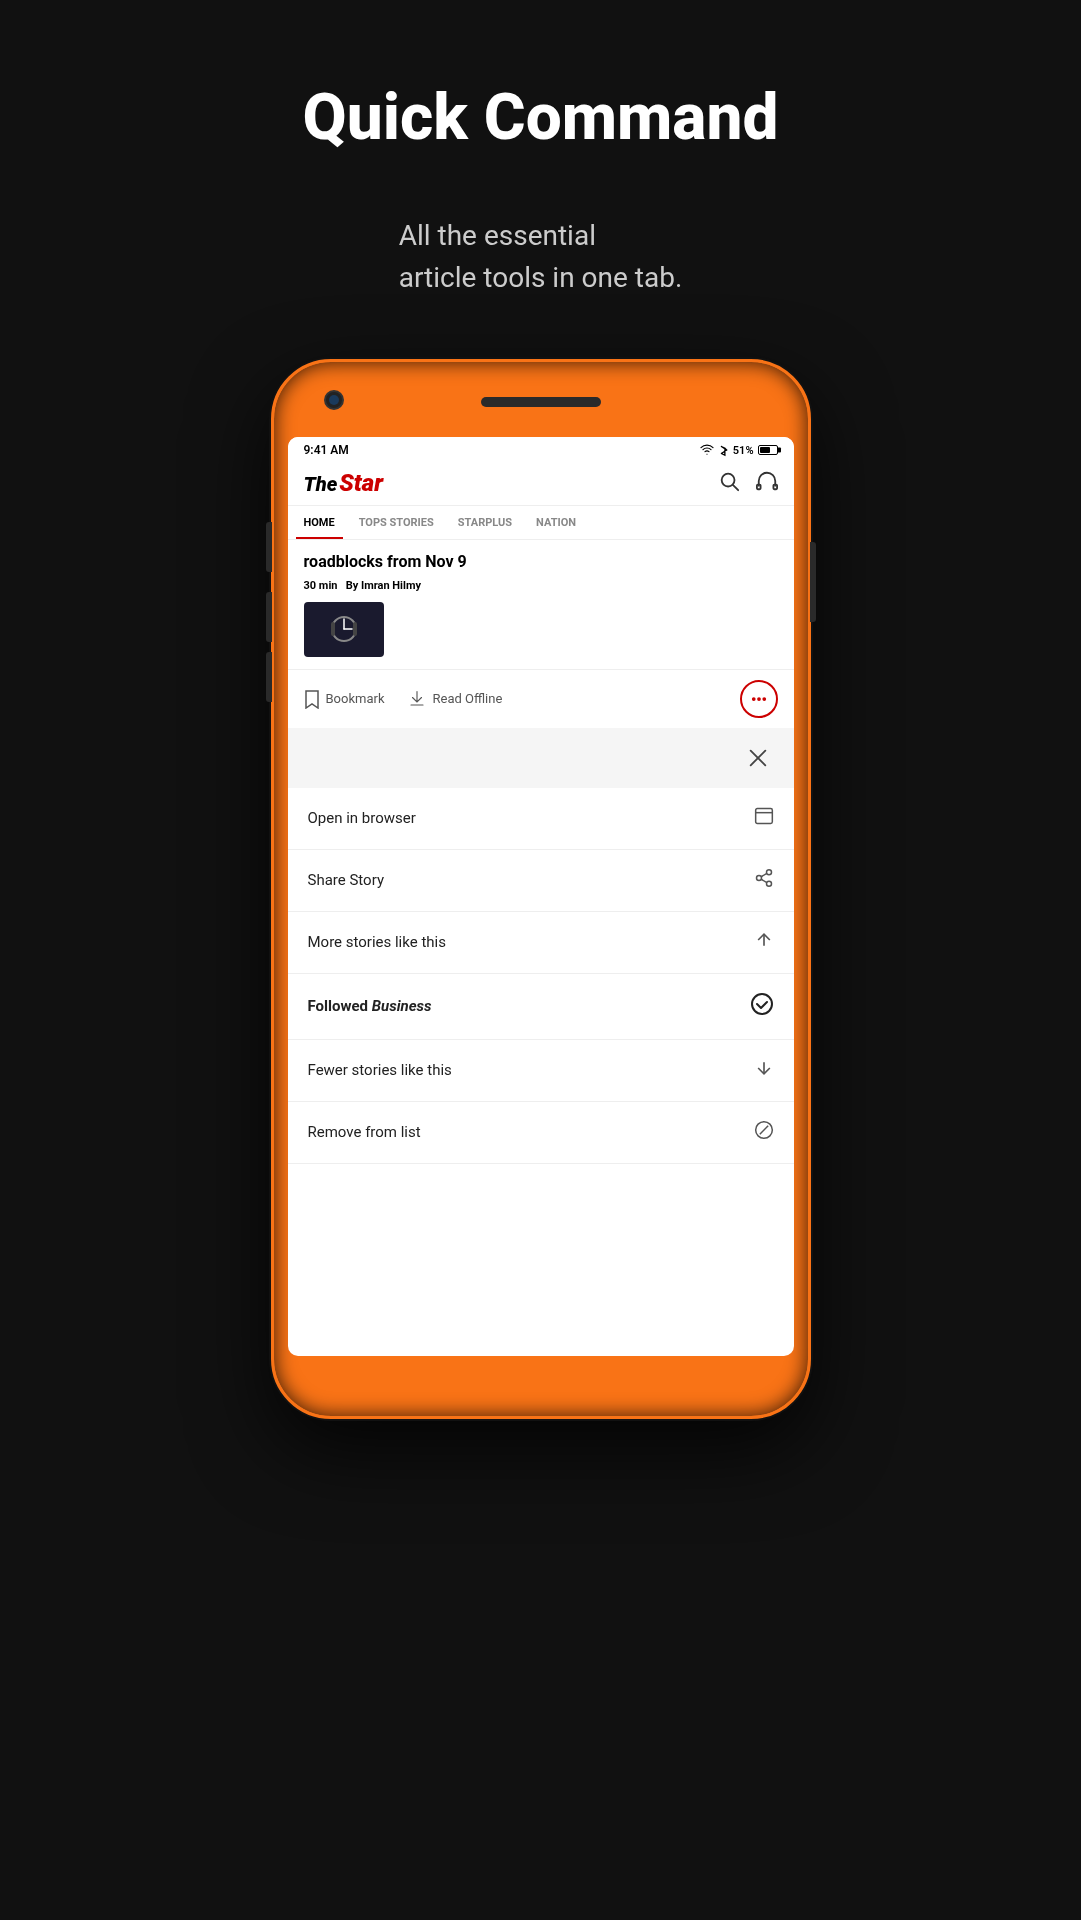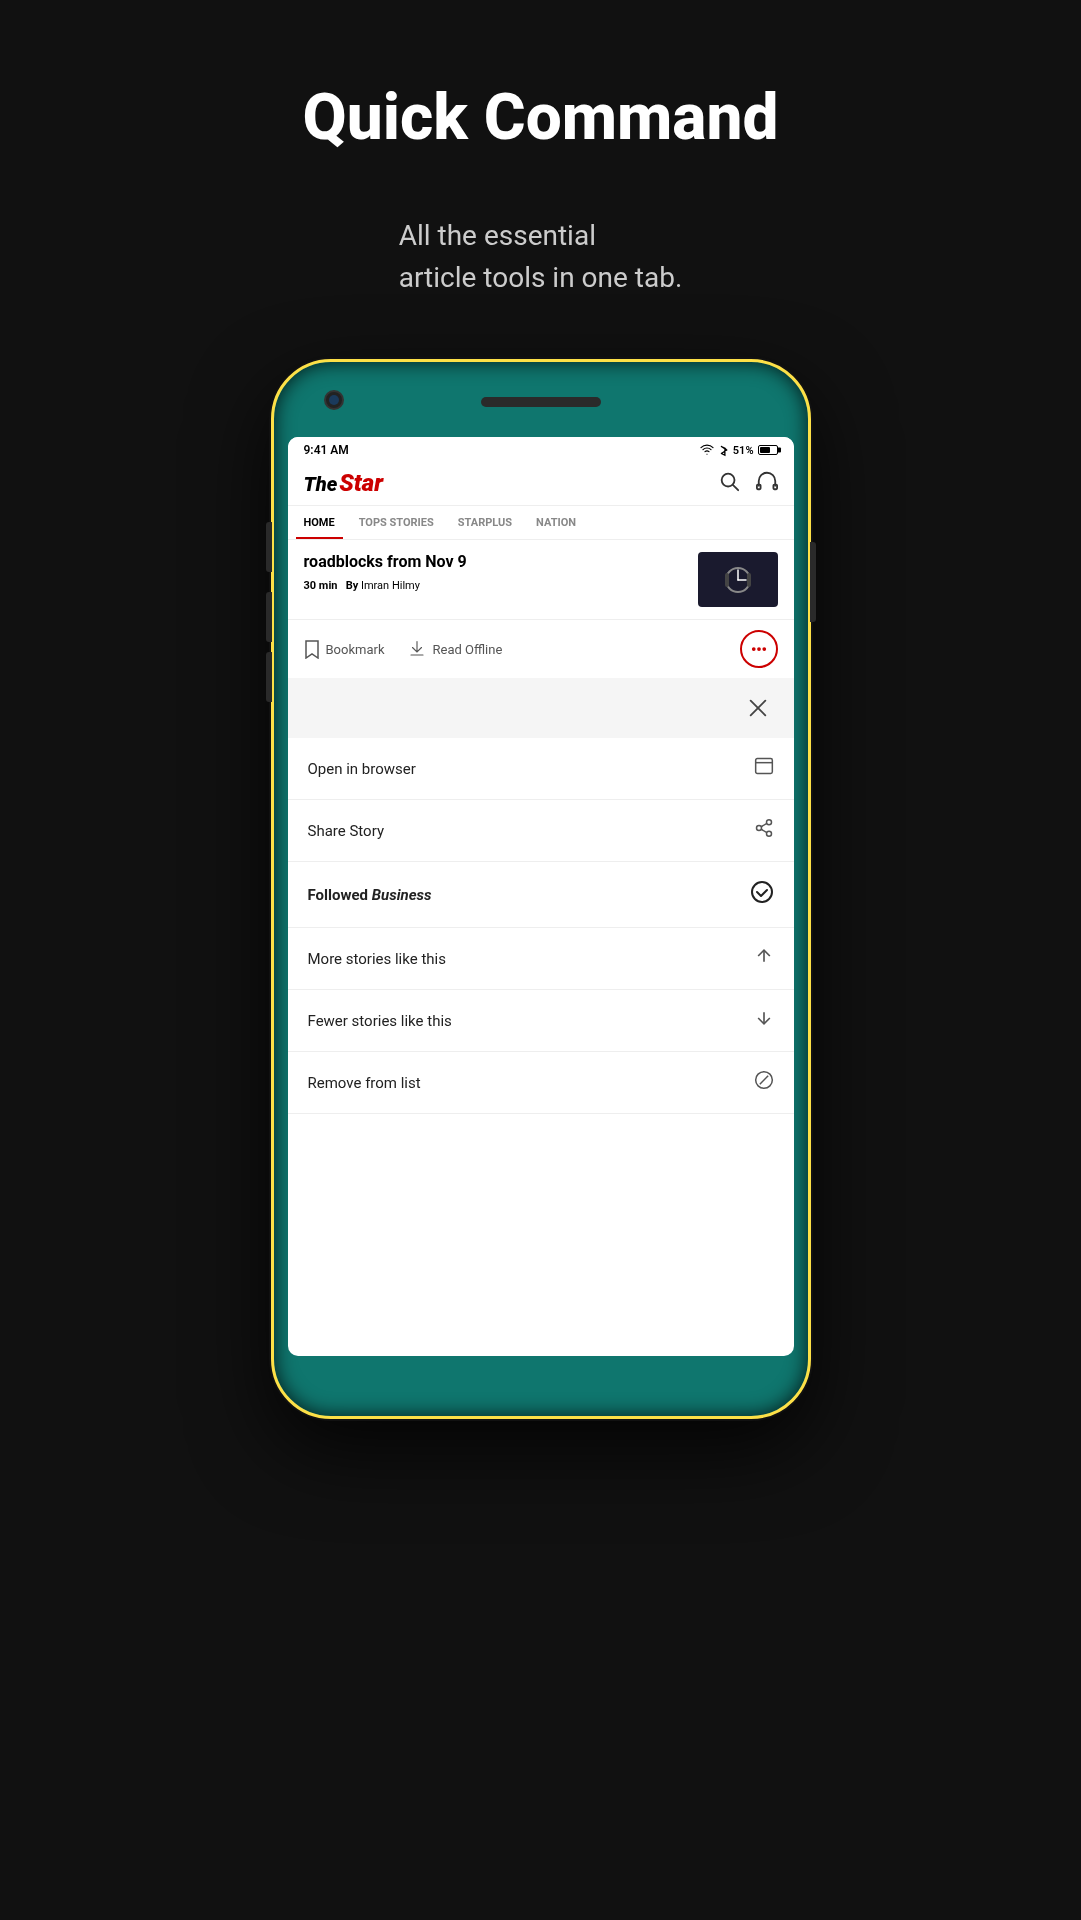--- a/index.html
+++ b/index.html
@@ -35,23 +35,23 @@
     .phone-wrapper {
       margin-top: 60px;
       position: relative;
       width: 540px;
       height: 1060px;
     }
 
     .phone-frame {
       position: absolute;
       top: 0; left: 0; right: 0; bottom: 0;
-      background: #0f766e;
+      background: #f97316;
       border-radius: 60px;
-      border: 3px solid #fde047;
+      border: 3px solid #f97316;
       box-shadow:
         0 0 0 2px #111,
         inset 0 0 20px rgba(0,0,0,0.8),
         0 30px 80px rgba(0,0,0,0.8);
     }
 
     
     .phone-frame::before {
       content: '';
       position: absolute;
@@ -226,20 +226,21 @@
     }
 
     
     .article-preview {
       background: #fff;
       padding: 12px 16px;
       display: flex;
       justify-content: space-between;
       align-items: flex-start;
       gap: 10px;
+      flex-direction: column;
     }
 
     .article-content {
       flex: 1;
     }
 
     .article-title {
       font-size: 16px;
       font-weight: 700;
       color: #000;
@@ -459,21 +460,21 @@
         <div class="nav-tab">NATION</div>
       </div>
 
       <div class="article-preview">
         <div class="article-content">
           <div class="article-title">roadblocks from Nov 9</div>
           <div class="article-meta">
             <span>30 min</span>
             &nbsp;
             <span>By</span>
-            <span style="font-weight:400;color:#000">Imran Hilmy</span>
+            <span style="font-weight:700;color:#000">Imran Hilmy</span>
           </div>
         </div>
         <div class="article-thumb">
 
           <svg width="70" height="50" viewBox="0 0 70 50">
             <rect width="70" height="50" fill="#1a1a2e"></rect>
             <circle cx="35" cy="25" r="12" fill="none" stroke="#888" stroke-width="2"></circle>
             <line x1="35" y1="15" x2="35" y2="25" stroke="#fff" stroke-width="1.5" stroke-linecap="round"></line>
             <line x1="35" y1="25" x2="43" y2="25" stroke="#fff" stroke-width="1.5" stroke-linecap="round"></line>
             <rect x="22" y="18" width="4" height="14" rx="2" fill="#444"></rect>
@@ -532,35 +533,35 @@
               <circle cx="18" cy="5" r="3"></circle>
               <circle cx="6" cy="12" r="3"></circle>
               <circle cx="18" cy="19" r="3"></circle>
               <line x1="8.59" y1="13.51" x2="15.42" y2="17.49"></line>
               <line x1="15.41" y1="6.51" x2="8.59" y2="10.49"></line>
             </svg>
           </span>
         </div>
 
         <div class="qc-item">
+          <span class="qc-item-label">More stories like this</span>
+          <span class="qc-icon">
+            <svg width="20" height="20" viewBox="0 0 24 24" fill="none" stroke="#555" stroke-width="2">
+              <line x1="12" y1="19" x2="12" y2="5"></line>
+              <polyline points="5 12 12 5 19 12"></polyline>
+            </svg>
+          </span>
+        </div>
+
+        <div class="qc-item">
           <span class="qc-item-label bold">Followed <em>Business</em></span>
           <span class="qc-icon checked">
             <svg width="24" height="24" viewBox="0 0 24 24" fill="none" stroke="#222" stroke-width="2">
               <circle cx="12" cy="12" r="10"></circle>
               <path d="M7 12l4 4 6-6" stroke-linecap="round" stroke-linejoin="round"></path>
-            </svg>
-          </span>
-        </div>
-
-        <div class="qc-item">
-          <span class="qc-item-label">More stories like this</span>
-          <span class="qc-icon">
-            <svg width="20" height="20" viewBox="0 0 24 24" fill="none" stroke="#555" stroke-width="2">
-              <line x1="12" y1="19" x2="12" y2="5"></line>
-              <polyline points="5 12 12 5 19 12"></polyline>
             </svg>
           </span>
         </div>
 
         <div class="qc-item">
           <span class="qc-item-label">Fewer stories like this</span>
           <span class="qc-icon">
             <svg width="20" height="20" viewBox="0 0 24 24" fill="none" stroke="#555" stroke-width="2">
               <line x1="12" y1="5" x2="12" y2="19"></line>
               <polyline points="5 12 12 19 19 12"></polyline>

